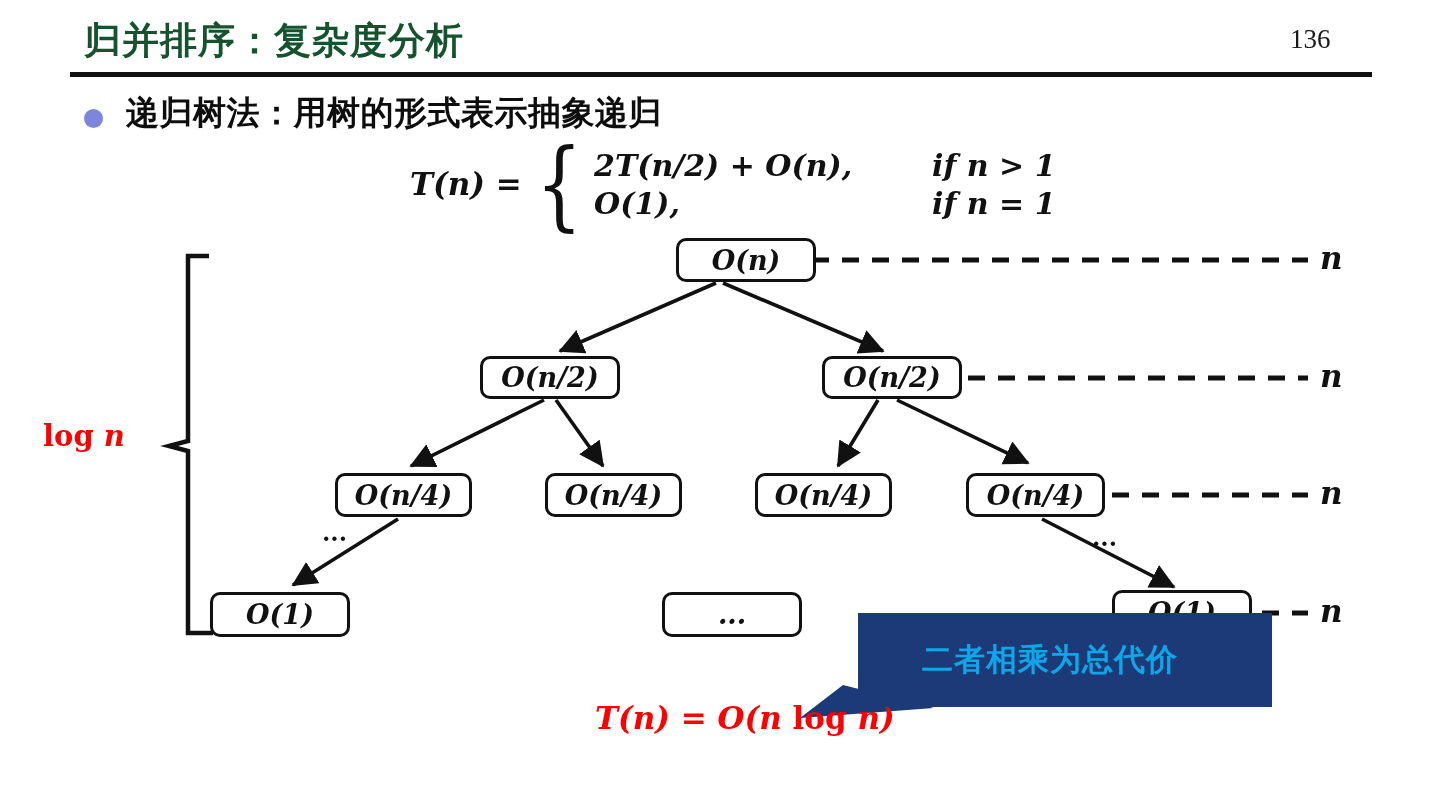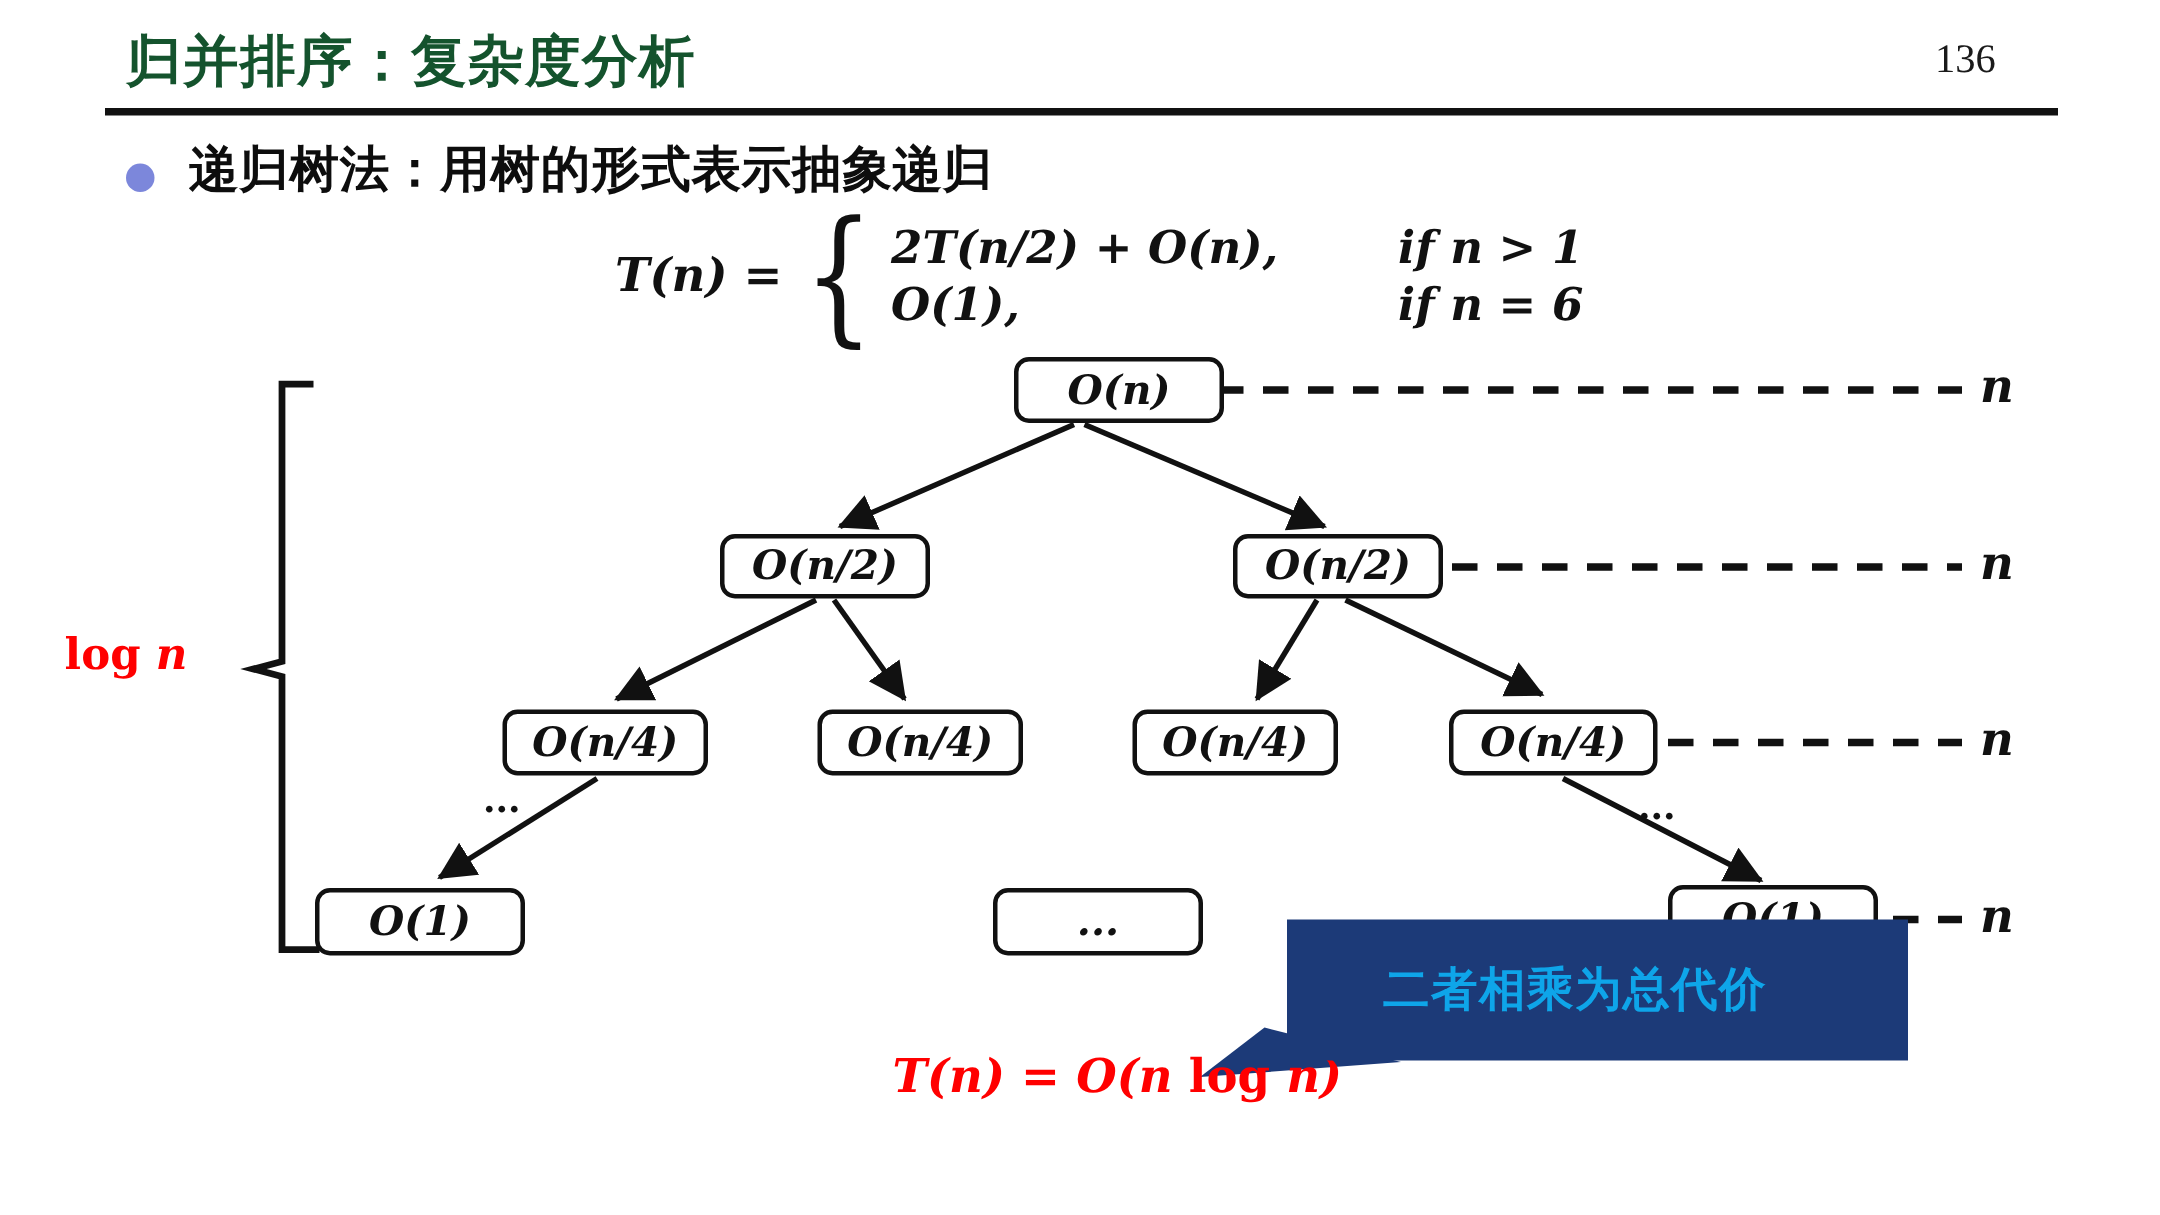--- a/index.html
+++ b/index.html
@@ -152,21 +152,21 @@
 <div class="abs bullet-dot"></div>
 <div class="abs bullet-text">递归树法：用树的形式表示抽象递归</div>
 
 <div class="abs recurrence math">
   <span class="rec-lhs">T(n) =</span>
   <span class="rec-brace">{</span>
   <div class="rec-cases">
     <span>2T(n/2) + O(n),</span>
     <span>if n &gt; 1</span>
     <span>O(1),</span>
-    <span>if n = 6</span>
+    <span>if n = 1</span>
   </div>
 </div>
 
 <div class="node math" style="left:676px; top:238px; width:140px; height:44px;">O(n)</div>
 
 <div class="node math" style="left:480px; top:356px; width:140px; height:43px;">O(n/2)</div>
 <div class="node math" style="left:822px; top:356px; width:140px; height:43px;">O(n/2)</div>
 
 <div class="node math" style="left:335px; top:473px; width:137px; height:44px;">O(n/4)</div>
 <div class="node math" style="left:545px; top:473px; width:137px; height:44px;">O(n/4)</div>

